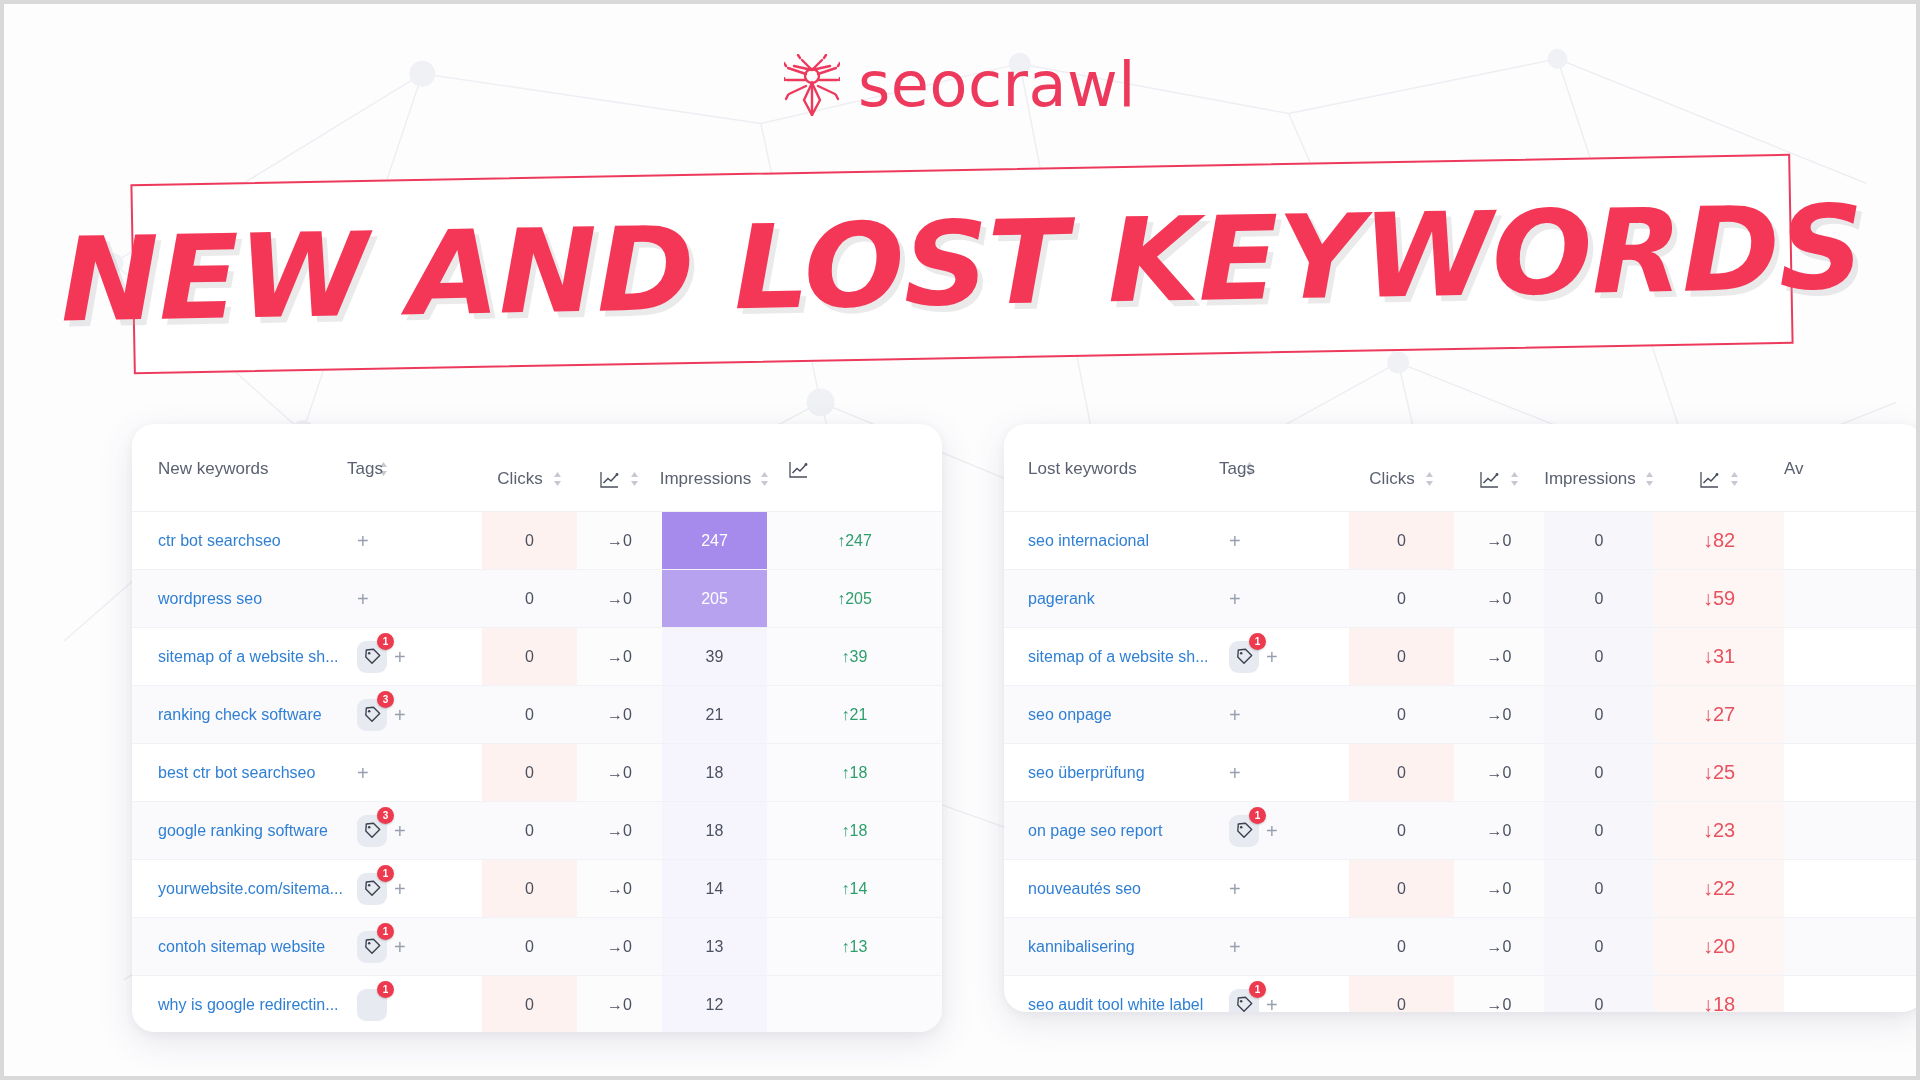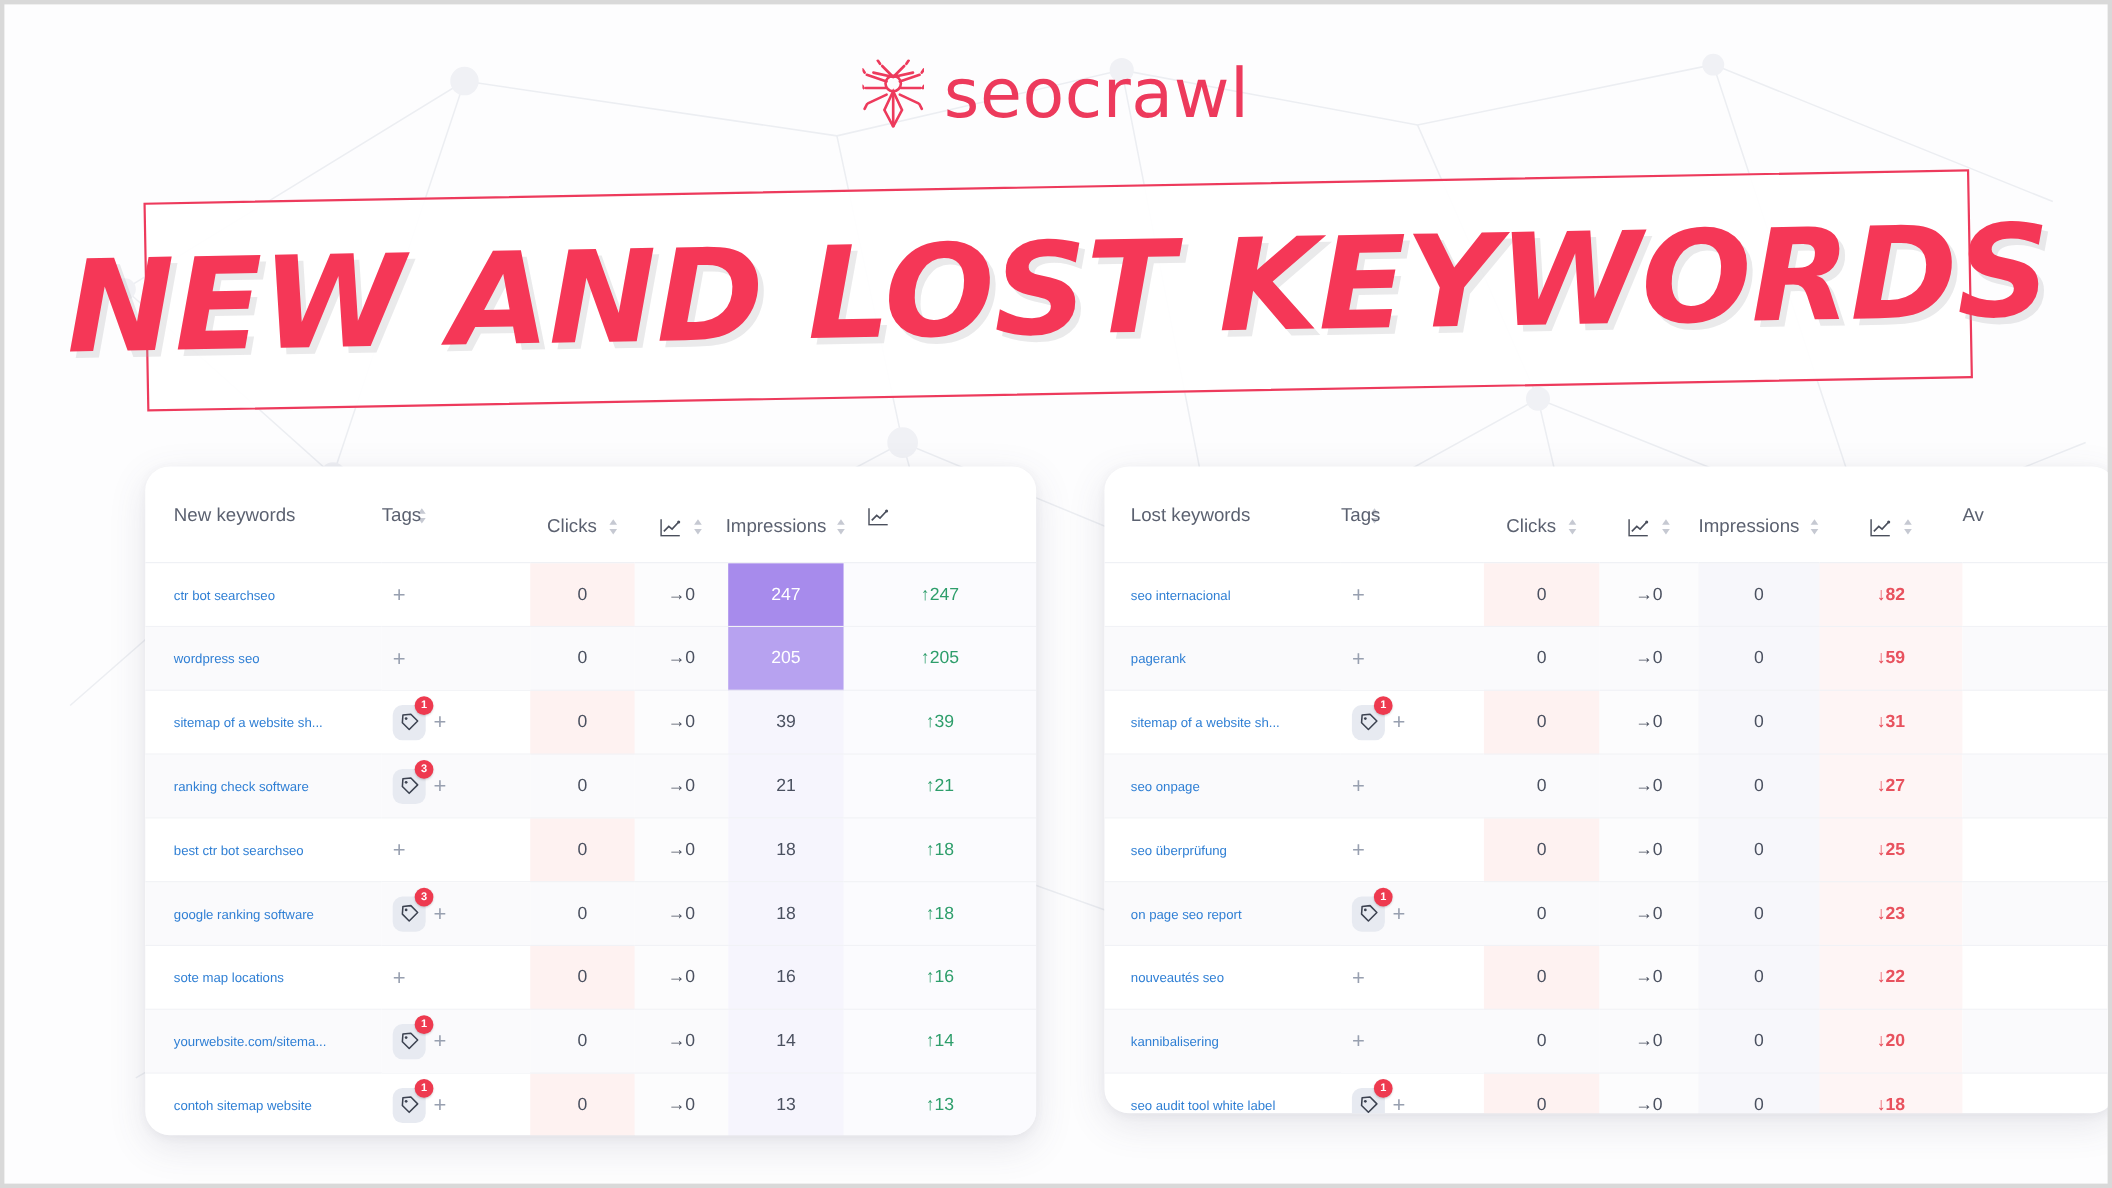--- a/index.html
+++ b/index.html
@@ -115,21 +115,21 @@
     border-bottom: 1px solid #f1f2f6;
   }
   tbody tr:nth-child(even) td { background: #fafafc; }
 
   .kw {
     color: #2f7fd4;
     padding-left: 26px;
     white-space: nowrap;
     overflow: hidden;
     text-overflow: ellipsis;
-    font-size: 12px;
+    font-size: 16px;
   }
   #card-lost .kw { padding-left: 24px; }
 
   
   .tags-cell { position: relative; }
   .tags-inner { display:flex; align-items:center; gap: 7px; padding-left: 10px; position: relative; }
   .tag-chip {
     position: relative;
     width: 30px; height: 32px;
     border-radius: 9px;
@@ -161,21 +161,21 @@
   #card-new .col-impr  { background: rgba(243,241,252,0.75); }
   #card-new .col-itrend{ background: rgba(250,250,253,0.7); }
   #card-lost .col-impr { background: rgba(243,243,249,0.7); }
   #card-lost .col-itrend { background: rgba(253,235,235,0.5); }
 
   .hl { color:#ffffff !important; font-weight:400; }
   .hl-1 { background: #A78BEC !important; margin-top: 36px; }
   .hl-2 { background: #B7A2F0 !important; }
 
   .up   { color: #2e9e6b; white-space: nowrap; font-size: 16px; }
-  .down { color: #E8525E; white-space: nowrap; font-size: 16px; font-weight: bold; }
+  .down { color: #E8525E; white-space: nowrap; font-size: 20px; }
   .flat { white-space: nowrap; }
 </style>
 </head>
 <body>
 
 <div id="frame">
 
   <svg id="bg-network" viewBox="0 0 1920 1080" preserveAspectRatio="none">
     <g stroke="#eceef2" stroke-width="1.4" fill="none">
       <path d="M110,260 L420,70 L760,120 L1020,60 L1290,110 L1560,55 L1870,180"></path>
@@ -388,32 +388,20 @@
                 </span>
                 <span class="plus">+</span>
               </div>
             </td>
             <td class="num col-clicks">0</td>
             <td class="col-ctrend flat">→0</td>
             <td class="col-impr ">18</td>
             <td class="col-itrend"><span class="up">↑18</span></td>
           </tr>
           <tr>
-            <td class="kw">sote map locations</td>
-            <td class="tags-cell">
-              <div class="tags-inner">
-                <span class="plus">+</span>
-              </div>
-            </td>
-            <td class="num col-clicks">0</td>
-            <td class="col-ctrend flat">→0</td>
-            <td class="col-impr ">16</td>
-            <td class="col-itrend"><span class="up">↑16</span></td>
-          </tr>
-          <tr>
             <td class="kw">yourwebsite.com/sitema...</td>
             <td class="tags-cell">
               <div class="tags-inner">
                 <span class="tag-chip">
                   <svg viewBox="0 0 17 17">
                     <path d="M9.5,1.3 L15.7,7.5 L8,15.2 L1.8,9 L2.3,2 Z" fill="none" stroke="#3c4250" stroke-width="1.4" stroke-linejoin="round"></path>
                     <circle cx="5.2" cy="5.2" r="1.25" fill="#3c4250"></circle>
                   </svg>
                   <span class="tag-count">1</span>
                 </span>

